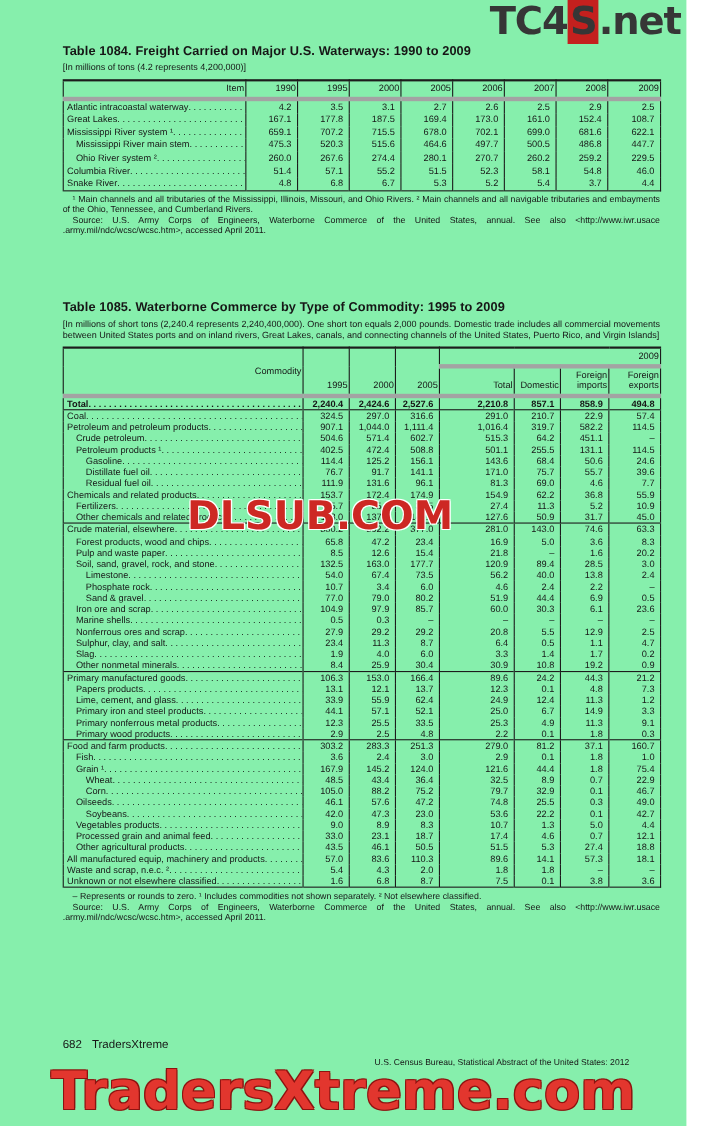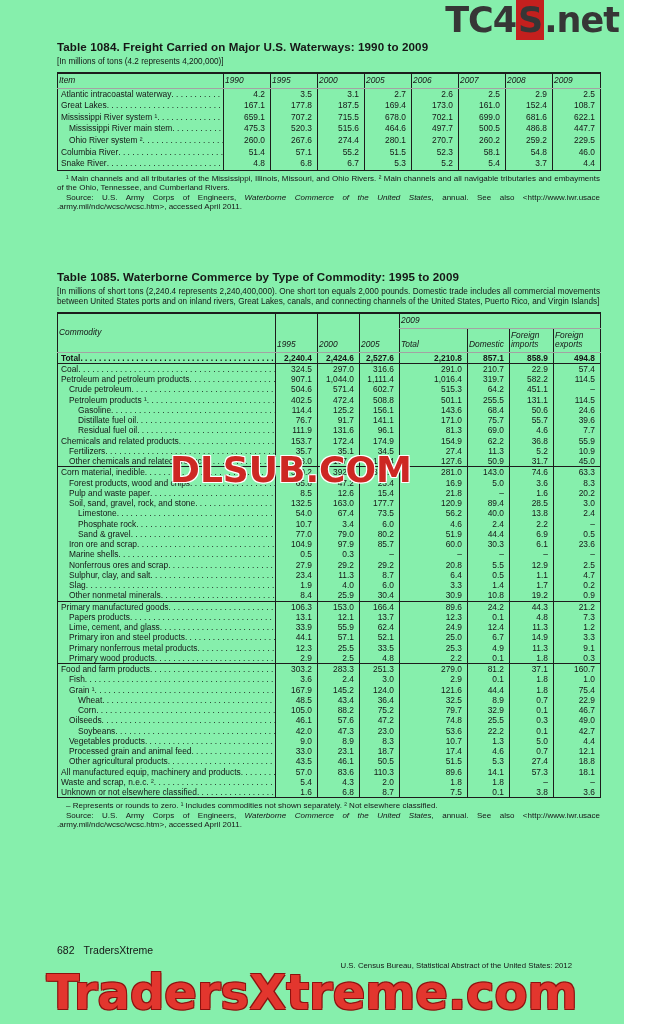--- a/index.html
+++ b/index.html
@@ -7,39 +7,39 @@
         font-family:"Liberation Sans","DejaVu Sans",sans-serif;overflow:hidden;}
   .content{position:absolute;left:57px;top:40px;width:543px;}
 
   .ttitle{font-size:11.6px;font-weight:bold;letter-spacing:.1px;margin:0 0 4px 0;}
   .ttitle2{margin-top:58px;}
   .tnote{font-size:8.2px;line-height:10px;margin:0 0 5px 0;text-align:justify;}
 
   table.tbl{border-collapse:collapse;width:543px;table-layout:fixed;
             border:1px solid #1c1c1c;border-top:2px solid #1c1c1c;}
   .tbl th,.tbl td{border-left:1px solid #1c1c1c;font-size:8.4px;}
-  .tbl thead th{font-weight:normal;border-bottom:1px solid #a3a3a3;text-align:left;
-                vertical-align:bottom;line-height:9.5px;padding:2px 1px 2px;font-style:italic;}
+  .tbl thead th{font-weight:normal;border-bottom:4px solid #a3a3a3;text-align:right;
+                vertical-align:bottom;line-height:9.5px;padding:2px 1px 2px;}
   .tbl thead th.lblh{vertical-align:middle;}
   .t84 tbody td{height:11.6px;line-height:11.4px;padding:0;}
   .t85 tbody td{height:10.25px;line-height:10.1px;padding:0;}
   .tbl tbody td.num{text-align:right;padding:0 5px 0 0;white-space:nowrap;}
   .tbl tbody td.lbl{padding:0;overflow:hidden;}
   .lw{display:flex;align-items:baseline;overflow:hidden;padding-left:3px;}
   .lw.ind1{padding-left:11px;}
   .lw.ind2{padding-left:20px;}
   .lt{white-space:nowrap;}
   .leader{flex:1 1 auto;min-width:0;overflow:hidden;white-space:nowrap;}
   .leader::after{content:" . . . . . . . . . . . . . . . . . . . . . . . . . . . . . . . . . . . . . . . . . . . . . . . . . . . . . . . . . . . . . . . . . . . . . .";}
   tr.sep td{border-top:1px solid #1c1c1c;}
   tr.bold td{font-weight:bold;}
 
   .fnblock{margin-top:3px;}
   .fn,.src{font-size:8px;line-height:9.6px;text-indent:9px;text-align:justify;margin:0;}
-  .src .it{font-style:italic;}
+  .src .it{}
 
   .footer-left{position:absolute;left:57px;top:944px;font-size:10.5px;}
   .footer-left .sec{margin-left:9px;}
   .footer-credit{position:absolute;right:52px;top:961px;font-size:7.8px;padding-left:14px;}
 
   .wm-top{position:absolute;top:0;right:5px;font-family:"DejaVu Sans",sans-serif;
           font-weight:bold;font-size:35px;line-height:40px;color:#363636;z-index:9;letter-spacing:-1px;}
   .wm-top .wm-s{background:#c4201e;padding:0 2px;}
   .wm-mid{position:absolute;left:170px;top:450px;font-family:"DejaVu Sans",sans-serif;
           font-weight:bold;font-size:36px;line-height:40px;color:#cd2823;z-index:9;
@@ -400,21 +400,21 @@
             <td class="num">137.3</td>
             <td class="num">140.4</td>
             <td class="num">127.6</td>
             <td class="num">50.9</td>
             <td class="num">31.7</td>
             <td class="num">45.0</td>
           </tr>
           <tr class="sep">
             <td class="lbl">
               <div class="lw ind0">
-                <span class="lt">Corn material, inedible</span>
+                <span class="lt">Crude material, elsewhere</span>
                 <span class="leader"></span>
               </div>
             </td>
             <td class="num">380.2</td>
             <td class="num">392.2</td>
             <td class="num">377.0</td>
             <td class="num">281.0</td>
             <td class="num">143.0</td>
             <td class="num">74.6</td>
             <td class="num">63.3</td>

